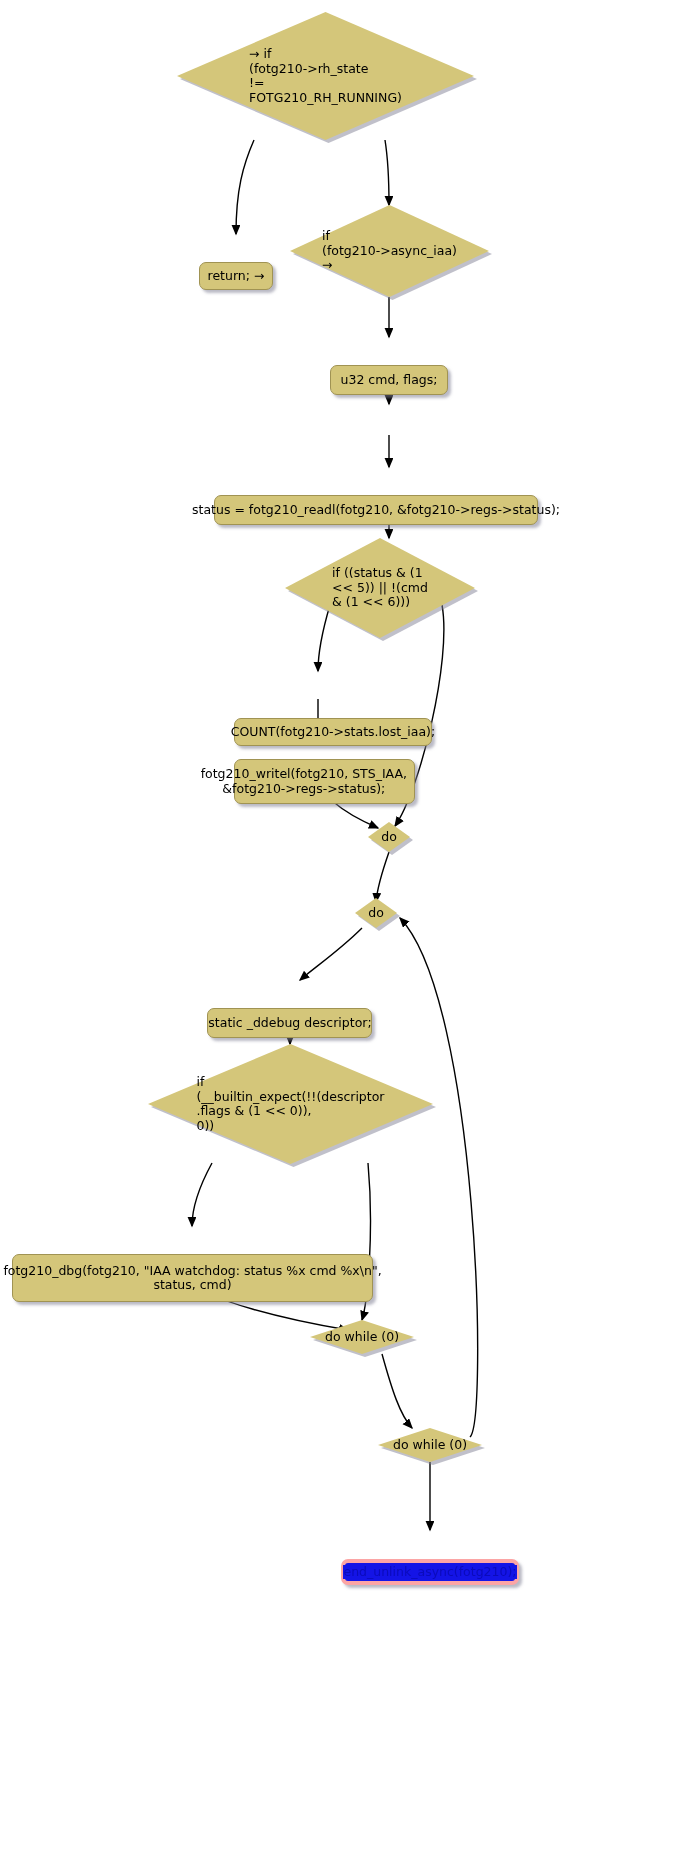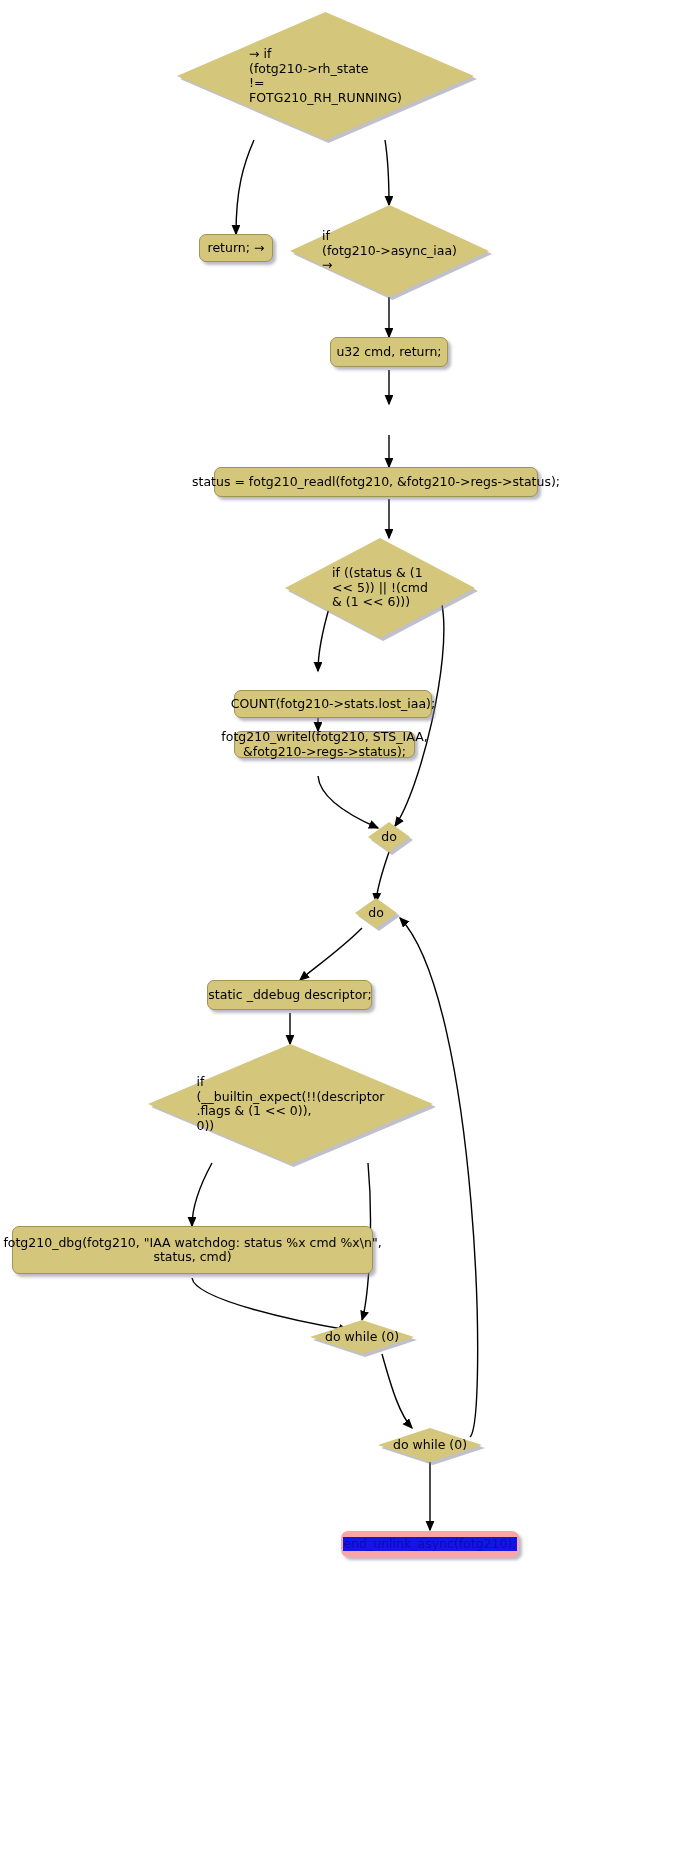--- a/index.html
+++ b/index.html
@@ -30,20 +30,21 @@
   .node {
     position: absolute;
     box-sizing: border-box;
     display: flex;
     align-items: center;
     justify-content: center;
     text-align: center;
     color: #000000;
     line-height: 1.16;
     white-space: pre;
+    margin-top: 28px;
   }
   
   .proc {
     background: #D4C67A;
     border: 1px solid #A09353;
     border-radius: 7px;
     box-shadow: 3px 3px 3px rgba(130,130,150,0.55);
     font-size: 12.5px;
     padding: 4px 7px;
   }
@@ -79,21 +80,21 @@
     justify-content: center;
     text-align: left;
     font-size: 12.5px;
     line-height: 1.16;
     color: #000;
     white-space: pre;
   }
   
   .final {
     background: #1414E6;
-    border: 7px solid #fca5a5;
+    border: 4px solid #fca5a5;
     border-radius: 7px;
     box-shadow: 3px 3px 3px rgba(130,130,150,0.55);
     font-size: 12.5px;
     color: #1414E6;
     padding: 4px 7px;
   }
   .final .txt {
     background: #1414E6;
     color: #0b0bbb;
   }
@@ -166,41 +167,41 @@
 
   <div class="diamond-wrap" style="left:290px; top:205px; width:199px; height:92px;">
     <div class="diamond-shadow"></div>
     <div class="diamond-shape"></div>
     <div class="diamond-label">if
 (fotg210-&gt;async_iaa)
 →</div>
   </div>
 
   <div class="node proc" style="left:330px; top:337px; width:118px; height:30px;">
-    <span>u32 cmd, return;</span>
+    <span>u32 cmd, flags;</span>
   </div>
 
 
   <div class="node proc" style="left:214px; top:467px; width:324px; height:30px;">
     <span>status = fotg210_readl(fotg210, &amp;fotg210-&gt;regs-&gt;status);</span>
   </div>
 
   <div class="diamond-wrap" style="left:285px; top:538px; width:190px; height:100px;">
     <div class="diamond-shadow"></div>
     <div class="diamond-shape"></div>
     <div class="diamond-label">if ((status &amp; (1
 &lt;&lt; 5)) || !(cmd
 &amp; (1 &lt;&lt; 6)))</div>
   </div>
 
   <div class="node proc" style="left:234px; top:690px; width:198px; height:28px;">
     <span>COUNT(fotg210-&gt;stats.lost_iaa);</span>
   </div>
 
-  <div class="node proc" style="left:234px; top:731px; width:181px; height:27px;">
+  <div class="node proc" style="left:234px; top:731px; width:181px; height:45px;justify-content:flex-end;">
     <span>fotg210_writel(fotg210, STS_IAA,
 &amp;fotg210-&gt;regs-&gt;status);</span>
   </div>
 
   <div class="diamond-wrap" style="left:368px; top:822px; width:42px; height:30px;">
     <div class="diamond-shadow"></div>
     <div class="diamond-shape"></div>
     <div class="diamond-label">do</div>
   </div>
 

